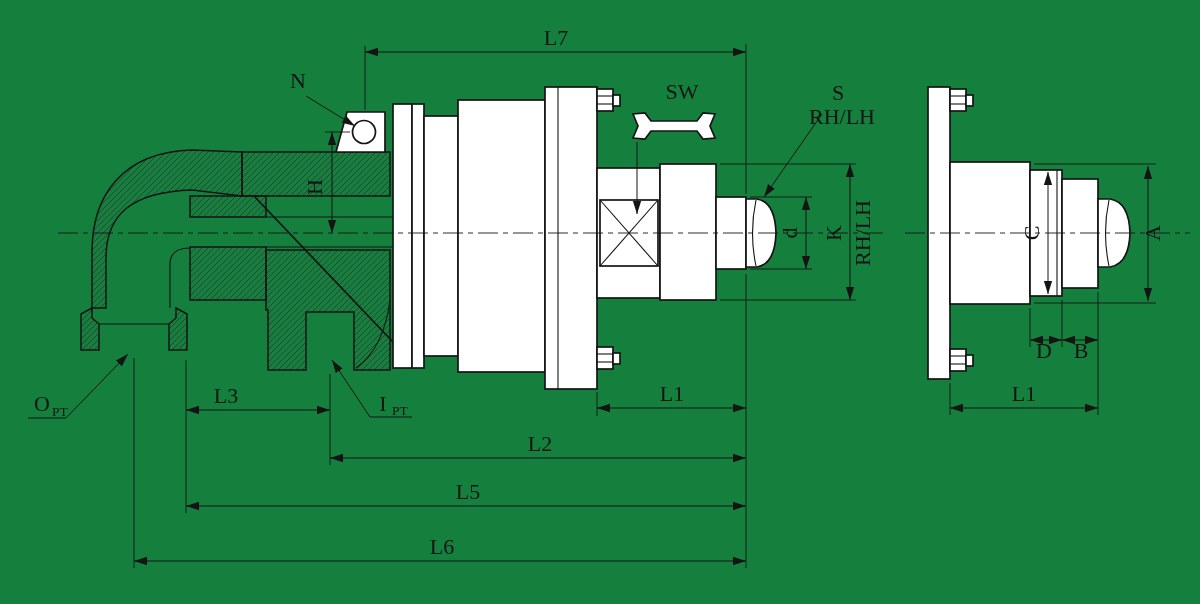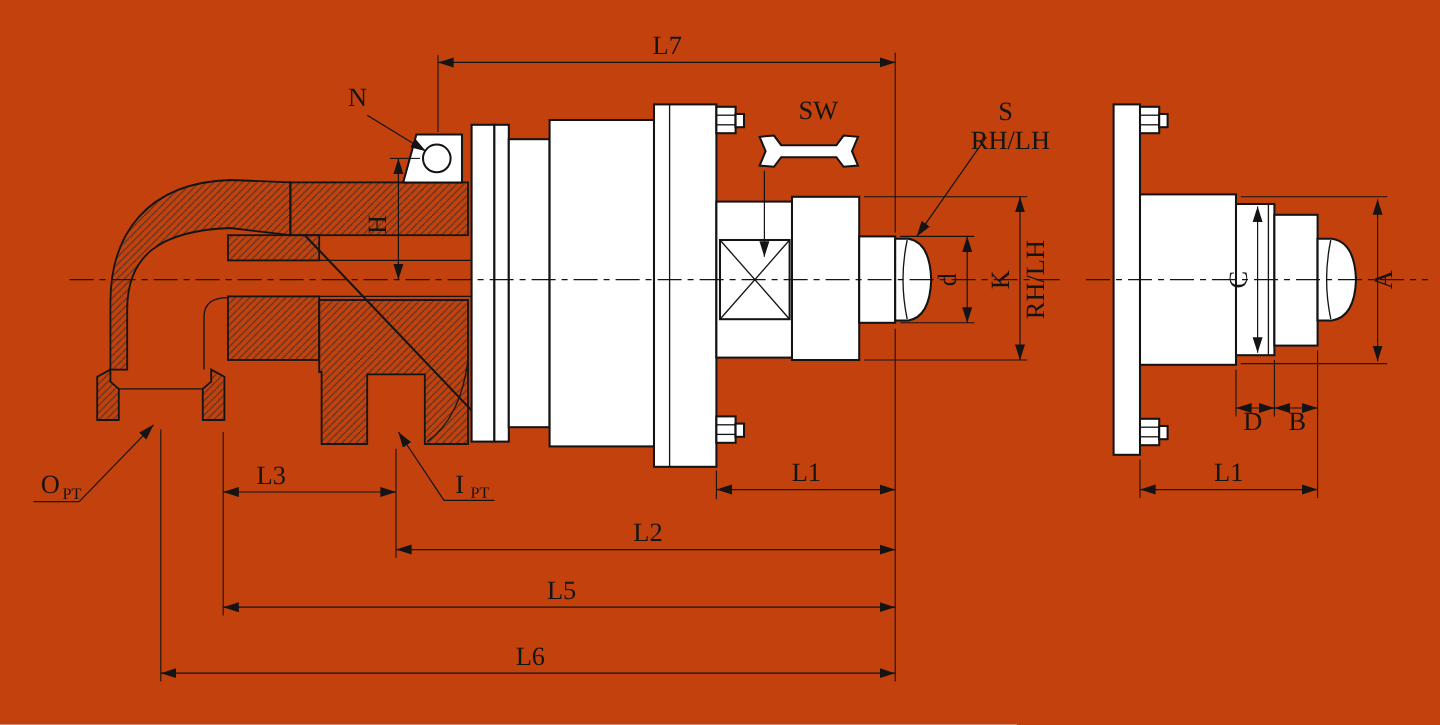--- a/index.html
+++ b/index.html
@@ -1,16 +1,16 @@
 <!DOCTYPE html>
 <html><head>
 <meta charset="utf-8">
 <style>
   html,body{margin:0;padding:0;background:#ffffff;}
-  .stage{position:relative;width:1200px;height:604px;background:#c2410c;overflow:hidden;
+  .stage{position:relative;width:1200px;height:604px;background:#15803d;overflow:hidden;
          font-family:"Liberation Serif", serif;}
   svg{position:absolute;left:0;top:0;}
   .o   {fill:#ffffff;stroke:#141414;stroke-width:1.7;}
   .ol  {fill:none;stroke:#141414;stroke-width:1.7;}
   .t   {fill:none;stroke:#141414;stroke-width:1.1;}
   .hat {fill:url(#hatch);stroke:#141414;stroke-width:1.5;}
   .ext {fill:none;stroke:#141414;stroke-width:0.9;}
   .dim {fill:none;stroke:#141414;stroke-width:1;}
   .cl  {fill:none;stroke:#141414;stroke-width:0.9;stroke-dasharray:20 5 5 5;}
   .lbl {font-family:"Liberation Serif", serif;font-size:22px;fill:#141414;text-anchor:middle;}

